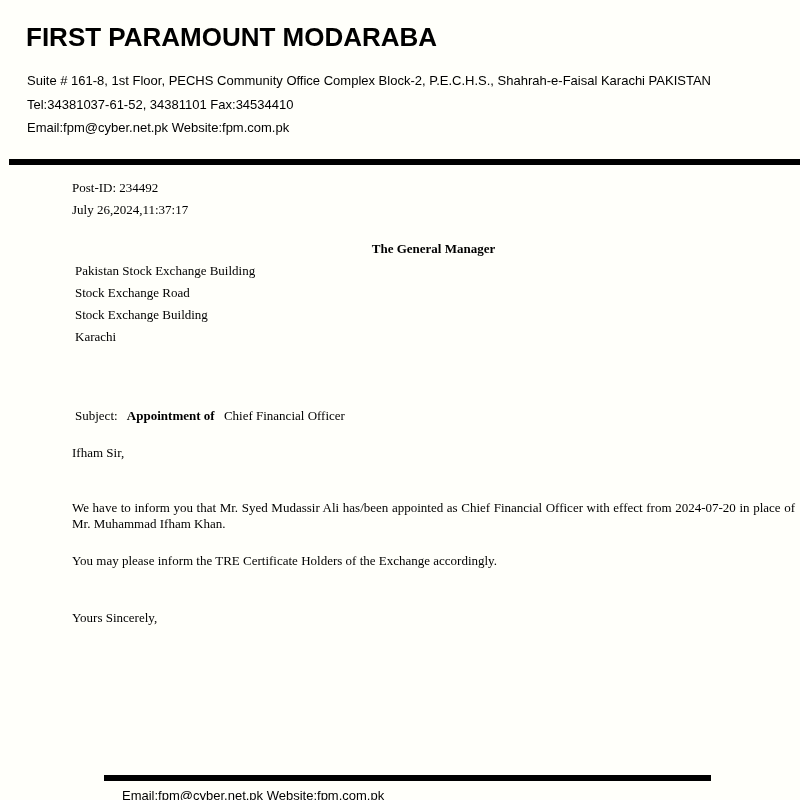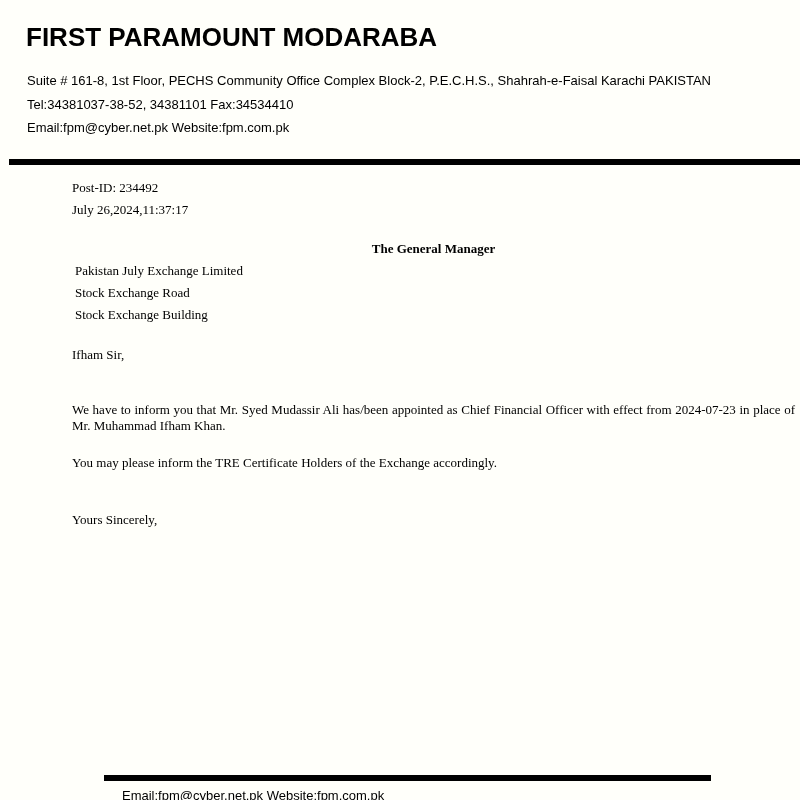--- a/index.html
+++ b/index.html
@@ -82,41 +82,43 @@
   }
 </style>
 </head>
 <body>
 
 <div class="page">
 
   <header class="letterhead">
     <h1 class="company-name">FIRST PARAMOUNT MODARABA</h1>
     <div class="addr-line">Suite # 161-8, 1st Floor, PECHS Community Office Complex Block-2, P.E.C.H.S., Shahrah-e-Faisal Karachi PAKISTAN</div>
-    <div class="addr-line">Tel:34381037-38-52, 34381101 Fax:34534410</div>
+    <div class="addr-line">Tel:34381037-61-52, 34381101 Fax:34534410</div>
     <div class="addr-line">Email:fpm@cyber.net.pk Website:fpm.com.pk</div>
   </header>
 
   <div class="header-rule"></div>
 
   <main class="letter">
     <div class="meta-line">Post-ID: 234492</div>
     <div class="meta-line">July 26,2024,11:37:17</div>
 
     <div class="recipient">
       <div class="b">The General Manager</div>
-      <div>Pakistan July Exchange Limited</div>
+      <div>Pakistan Stock Exchange Building</div>
       <div>Stock Exchange Road</div>
       <div>Stock Exchange Building</div>
+      <div>Karachi</div>
     </div>
 
+    <div class="subject-line"><span>Subject: </span><span class="b">Appointment of</span><span> Chief Financial Officer</span></div>
 
     <p class="salutation">Ifham Sir,</p>
 
-    <p class="para-1">We have to inform you that Mr. Syed Mudassir Ali has/been appointed as Chief Financial Officer with effect from 2024-07-23 in place of Mr. Muhammad Ifham Khan.</p>
+    <p class="para-1">We have to inform you that Mr. Syed Mudassir Ali has/been appointed as Chief Financial Officer with effect from 2024-07-20 in place of Mr. Muhammad Ifham Khan.</p>
 
     <p class="para-2">You may please inform the TRE Certificate Holders of the Exchange accordingly.</p>
 
     <p class="closing">Yours Sincerely,</p>
   </main>
 
   <footer class="letter-footer">
     <div class="footer-rule"></div>
     <div class="footer-text">Email:fpm@cyber.net.pk Website:fpm.com.pk</div>
   </footer>

